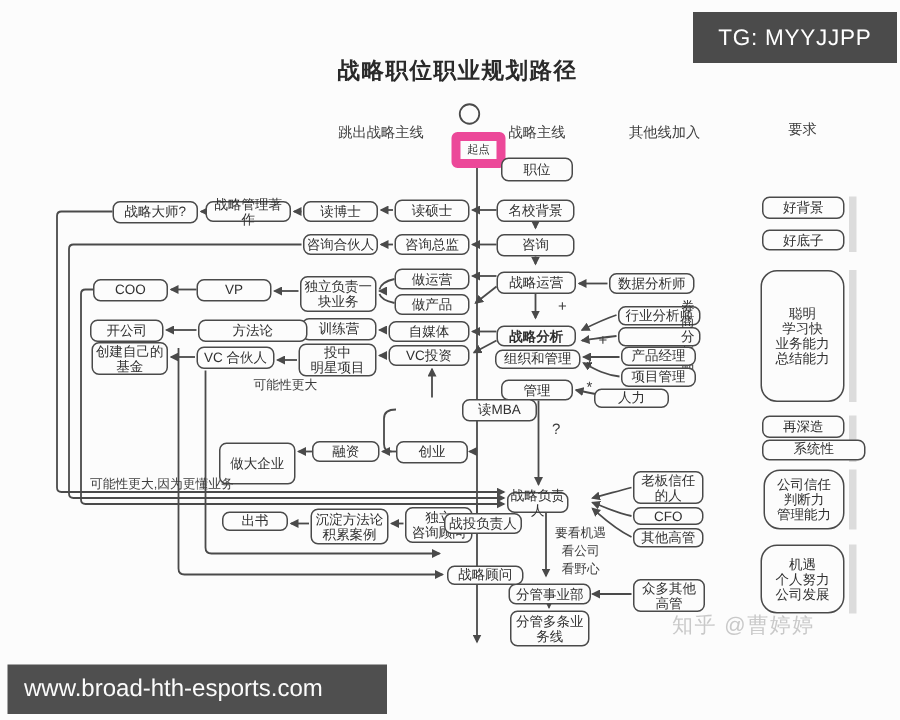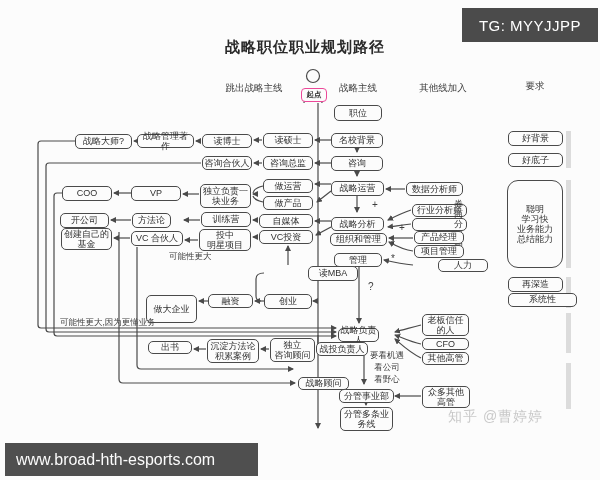--- a/index.html
+++ b/index.html
@@ -14,22 +14,22 @@
   .watermark{position:absolute;left:448px;top:408px;font-size:14px;color:#c9c9c9;letter-spacing:1px;}
   .hdr{position:absolute;font-size:9.5px;color:#3d3d3d;text-align:center;}
   .nd{position:absolute;border:1.2px solid #4a4a4a;border-radius:5px;background:#fcfcfc;
       display:flex;align-items:center;justify-content:center;text-align:center;
       font-size:9px;color:#303030;line-height:1.13;white-space:pre-line;box-sizing:border-box;padding:0 1px;}
   .big{border-radius:11px;}
   .ann{position:absolute;font-size:8.5px;color:#3d3d3d;white-space:pre-line;}
   .mark{position:absolute;font-size:10px;color:#3d3d3d;}
   .strip{position:absolute;left:566px;width:5px;background:#dcdcdc;}
   svg.wires{position:absolute;left:0;top:0;}
-  .startlabel{position:absolute;left:301px;top:88px;width:24px;height:12px;border:1px solid #ec4899;
-      border-radius:4px;background:#fcfcfc;font-size:7.5px;color:#303030;display:flex;align-items:center;justify-content:center;font-weight:bold;}
+  .startlabel{position:absolute;left:301px;top:88px;width:24px;height:12px;border:6px solid #ec4899;
+      border-radius:4px;background:#fcfcfc;font-size:7.5px;color:#303030;display:flex;align-items:center;justify-content:center;}
 </style>
 </head>
 <body>
 
 <div class="stage">
 
   <svg class="wires" width="600" height="480" viewBox="0 0 600 480">
     <defs>
       <marker id="ah" markerWidth="6" markerHeight="6" refX="5" refY="3" orient="auto" markerUnits="userSpaceOnUse">
         <path d="M0,0L6,3L0,6Z" fill="#4a4a4a"></path>
@@ -122,86 +122,92 @@
   <div class="strip" style="top:131px;height:37px;"></div>
   <div class="strip" style="top:180px;height:88px;"></div>
   <div class="strip" style="top:277px;height:31px;"></div>
   <div class="strip" style="top:313px;height:40px;"></div>
   <div class="strip" style="top:363px;height:46px;"></div>
 
   <div class="nd" style="left:334px;top:105px;width:48px;height:16px;">职位</div>
   <div class="nd" style="left:331px;top:133px;width:52px;height:15px;">名校背景</div>
   <div class="nd" style="left:331px;top:156px;width:52px;height:15px;">咨询</div>
   <div class="nd" style="left:331px;top:181px;width:53px;height:15px;">战略运营</div>
-  <div class="nd" style="left:331px;top:217px;width:53px;height:14px;">战略分析</div>
+  <div class="nd" style="left:331px;top:217px;width:53px;height:14px;font-weight:bold;">战略分析</div>
   <div class="nd" style="left:330px;top:233px;width:57px;height:13px;">组织和管理</div>
   <div class="nd" style="left:334px;top:253px;width:48px;height:14px;">管理</div>
   <div class="nd" style="left:338px;top:328px;width:41px;height:14px;">战略负责人</div>
   <div class="nd" style="left:339px;top:389px;width:55px;height:14px;">分管事业部</div>
   <div class="nd" style="left:340px;top:407px;width:53px;height:24px;">分管多条业
 务线</div>
 
   <div class="nd" style="left:406px;top:182px;width:57px;height:14px;">数据分析师</div>
   <div class="nd" style="left:412px;top:204px;width:55px;height:13px;">行业分析师</div>
   <div class="nd" style="left:412px;top:218px;width:55px;height:13px;padding-left:39px;">券商分析师</div>
   <div class="nd" style="left:414px;top:231px;width:50px;height:13px;">产品经理</div>
   <div class="nd" style="left:414px;top:245px;width:50px;height:13px;">项目管理</div>
-  <div class="nd" style="left:438px;top:259px;width:50px;height:13px;">人力</div>
+  <div class="nd" style="left:396px;top:259px;width:50px;height:13px;">人力</div>
   <div class="nd" style="left:422px;top:314px;width:47px;height:22px;">老板信任
 的人</div>
   <div class="nd" style="left:422px;top:338px;width:47px;height:12px;">CFO</div>
   <div class="nd" style="left:422px;top:352px;width:47px;height:13px;">其他高管</div>
   <div class="nd" style="left:422px;top:386px;width:48px;height:22px;">众多其他
 高管</div>
 
   <div class="nd" style="left:263px;top:133px;width:50px;height:15px;">读硕士</div>
   <div class="nd" style="left:263px;top:156px;width:50px;height:14px;">咨询总监</div>
   <div class="nd" style="left:263px;top:179px;width:50px;height:14px;">做运营</div>
   <div class="nd" style="left:263px;top:196px;width:50px;height:14px;">做产品</div>
   <div class="nd" style="left:259px;top:214px;width:54px;height:14px;">自媒体</div>
   <div class="nd" style="left:259px;top:230px;width:54px;height:14px;">VC投资</div>
   <div class="nd" style="left:264px;top:266px;width:50px;height:15px;margin-left:44px;">读MBA</div>
   <div class="nd" style="left:264px;top:294px;width:48px;height:15px;">创业</div>
   <div class="nd" style="left:270px;top:338px;width:45px;height:24px;">独立
 咨询顾问</div>
-  <div class="nd" style="left:296px;top:342px;width:52px;height:14px;margin-left:20px;">战投负责人</div>
+  <div class="nd" style="left:296px;top:342px;width:52px;height:14px;">战投负责人</div>
   <div class="nd" style="left:298px;top:377px;width:51px;height:13px;">战略顾问</div>
 
   <div class="nd" style="left:202px;top:134px;width:50px;height:14px;">读博士</div>
   <div class="nd" style="left:202px;top:156px;width:50px;height:14px;">咨询合伙人</div>
   <div class="nd" style="left:200px;top:184px;width:51px;height:24px;">独立负责一
 块业务</div>
   <div class="nd" style="left:201px;top:212px;width:50px;height:15px;">训练营</div>
   <div class="nd" style="left:199px;top:229px;width:52px;height:22px;">投中
 明星项目</div>
   <div class="nd" style="left:208px;top:294px;width:45px;height:14px;">融资</div>
   <div class="nd" style="left:207px;top:339px;width:52px;height:24px;">沉淀方法论
 积累案例</div>
 
   <div class="nd" style="left:137px;top:134px;width:57px;height:14px;">战略管理著作</div>
   <div class="nd" style="left:131px;top:186px;width:50px;height:15px;">VP</div>
-  <div class="nd" style="left:132px;top:213px;width:39px;height:15px;">方法论</div>
+  <div class="nd" style="left:132px;top:213px;width:73px;height:15px;">方法论</div>
   <div class="nd" style="left:131px;top:231px;width:52px;height:15px;">VC 合伙人</div>
   <div class="nd" style="left:146px;top:295px;width:51px;height:28px;">做大企业</div>
   <div class="nd" style="left:148px;top:341px;width:44px;height:13px;">出书</div>
 
   <div class="nd" style="left:75px;top:134px;width:57px;height:15px;">战略大师?</div>
   <div class="nd" style="left:62px;top:186px;width:50px;height:15px;">COO</div>
   <div class="nd" style="left:60px;top:213px;width:49px;height:15px;">开公司</div>
   <div class="nd" style="left:61px;top:228px;width:51px;height:22px;">创建自己的
 基金</div>
 
   <div class="nd" style="left:508px;top:131px;width:55px;height:15px;">好背景</div>
   <div class="nd" style="left:508px;top:153px;width:55px;height:14px;">好底子</div>
   <div class="nd big" style="left:507px;top:180px;width:56px;height:88px;">聪明
 学习快
 业务能力
 总结能力</div>
   <div class="nd" style="left:508px;top:277px;width:55px;height:15px;">再深造</div>
   <div class="nd" style="left:508px;top:293px;width:69px;height:14px;font-family:Liberation Mono, monospace;">系统性</div>
+  <div class="nd big" style="left:509px;top:313px;width:54px;height:40px;">公司信任
+判断力
+管理能力</div>
+  <div class="nd big" style="left:507px;top:363px;width:56px;height:46px;">机遇
+个人努力
+公司发展</div>
 
   <div class="ann" style="left:137px;top:251px;padding-left:32px;">可能性更大</div>
   <div class="ann" style="left:60px;top:317px;">可能性更大,因为更懂业务</div>
   <div class="ann" style="left:366px;top:350px;width:42px;text-align:center;">要看机遇
 看公司
 看野心</div>
   <div class="mark" style="left:368px;top:281px;">?</div>
   <div class="mark" style="left:372px;top:199px;">+</div>
   <div class="mark" style="left:399px;top:222px;">+</div>
   <div class="mark" style="left:391px;top:239px;">*</div>

